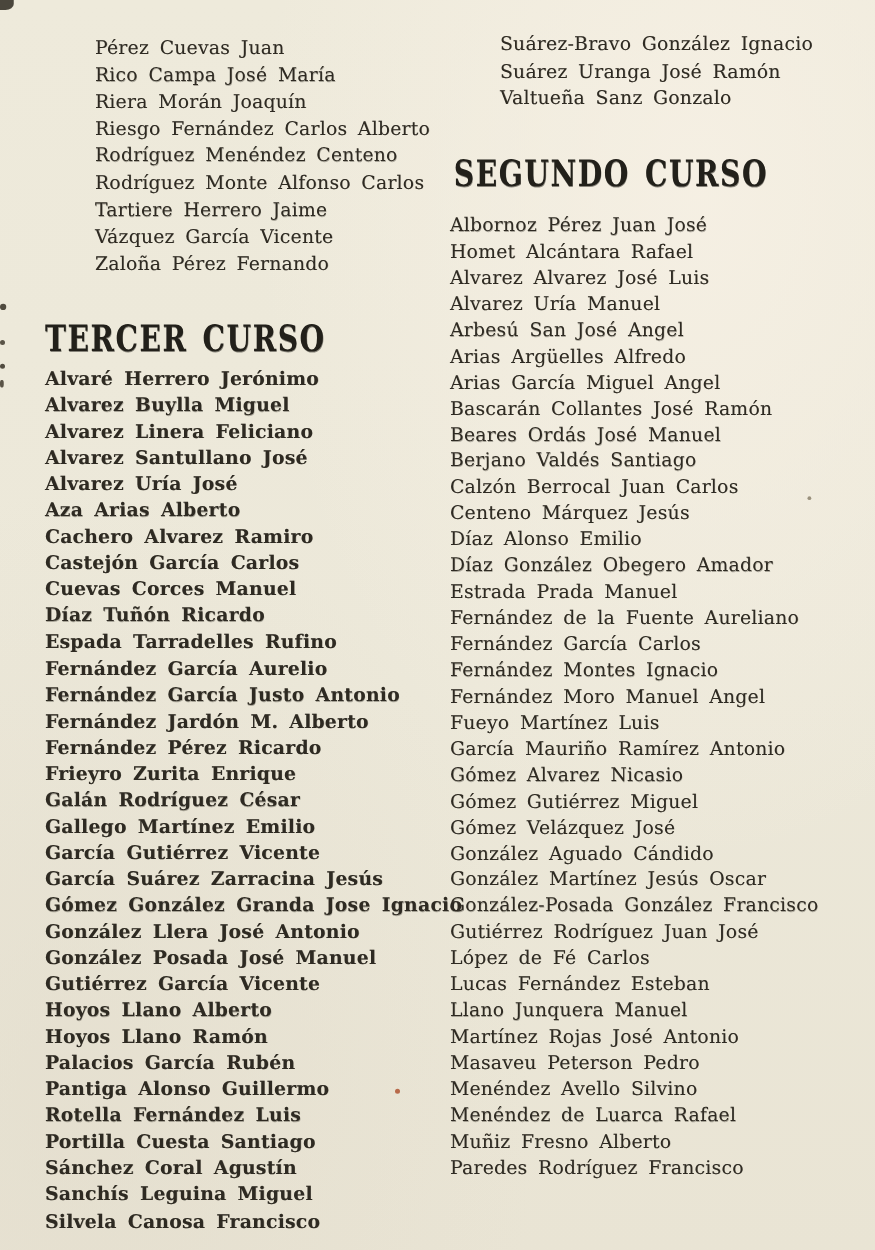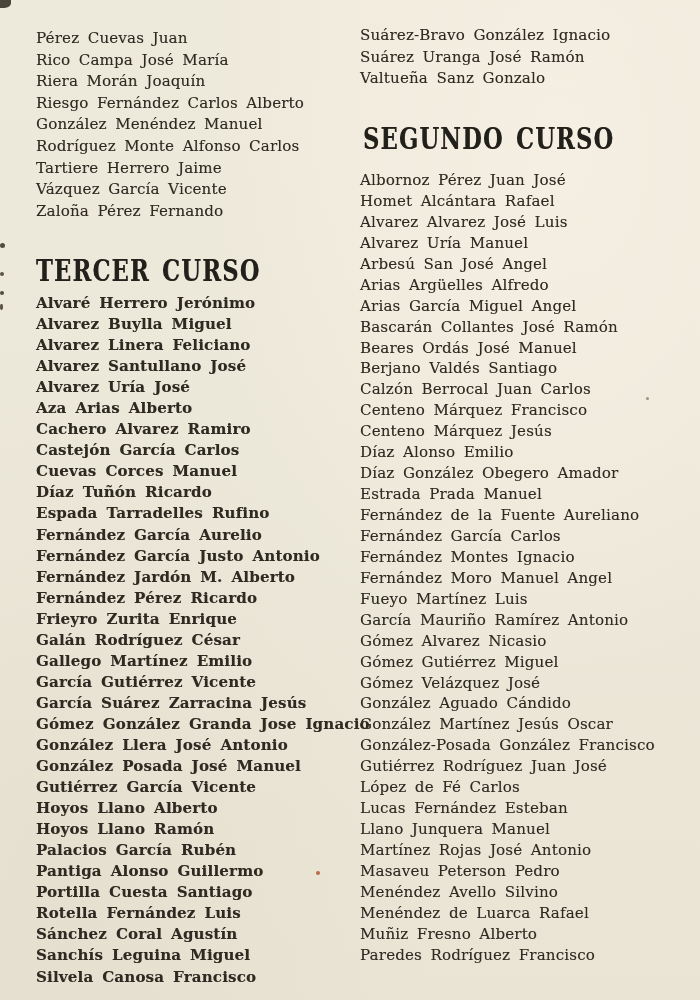--- a/index.html
+++ b/index.html
@@ -28,21 +28,21 @@
     color: #2e2a22;
   }
   .name-line {
     height: 21px;
     text-shadow: 0.3px 0.3px 0 rgba(46,42,34,0.35);
   }
   .list-top-left    { left: 36px;  top: 28px;  line-height: 21.6px; }
   .list-main-left   { left: 36px;  top: 293px; line-height: 21.05px; font-weight: bold; }
   .list-top-right   { left: 360px; top: 25px;  line-height: 21.6px; }
   .list-main-right  { left: 360px; top: 170px; line-height: 20.95px; }
-  .list-top-left .name-line, .list-top-right .name-line { height: 21.6px; }
+  .list-top-left .name-line, .list-top-right .name-line { height: 21.6px; margin-left: 40px; }
   .list-main-left .name-line { height: 21.05px; }
   .list-main-right .name-line { height: 20.95px; }
   .course-heading {
     position: absolute;
     font-weight: bold;
     font-size: 29px;
     letter-spacing: 1.5px;
     word-spacing: 4px;
     color: #22201a;
     transform: scaleX(0.78);
@@ -67,21 +67,21 @@
 </head>
 <body>
 
 <div class="page">
 
   <div class="name-list list-top-left">
       <div class="name-line">Pérez Cuevas Juan</div>
       <div class="name-line">Rico Campa José María</div>
       <div class="name-line">Riera Morán Joaquín</div>
       <div class="name-line">Riesgo Fernández Carlos Alberto</div>
-      <div class="name-line">González Menéndez Manuel</div>
+      <div class="name-line">Rodríguez Menéndez Centeno</div>
       <div class="name-line">Rodríguez Monte Alfonso Carlos</div>
       <div class="name-line">Tartiere Herrero Jaime</div>
       <div class="name-line">Vázquez García Vicente</div>
       <div class="name-line">Zaloña Pérez Fernando</div>
     </div>
 
   <div class="course-heading heading-left">TERCER CURSO</div>
 
   <div class="name-list list-main-left">
       <div class="name-line">Alvaré Herrero Jerónimo</div>
@@ -105,22 +105,22 @@
       <div class="name-line">García Gutiérrez Vicente</div>
       <div class="name-line">García Suárez Zarracina Jesús</div>
       <div class="name-line">Gómez González Granda Jose Ignacio</div>
       <div class="name-line">González Llera José Antonio</div>
       <div class="name-line">González Posada José Manuel</div>
       <div class="name-line">Gutiérrez García Vicente</div>
       <div class="name-line">Hoyos Llano Alberto</div>
       <div class="name-line">Hoyos Llano Ramón</div>
       <div class="name-line">Palacios García Rubén</div>
       <div class="name-line">Pantiga Alonso Guillermo</div>
+      <div class="name-line">Rotella Fernández Luis</div>
       <div class="name-line">Portilla Cuesta Santiago</div>
-      <div class="name-line">Rotella Fernández Luis</div>
       <div class="name-line">Sánchez Coral Agustín</div>
       <div class="name-line">Sanchís Leguina Miguel</div>
       <div class="name-line">Silvela Canosa Francisco</div>
     </div>
 
   <div class="name-list list-top-right">
       <div class="name-line">Suárez-Bravo González Ignacio</div>
       <div class="name-line">Suárez Uranga José Ramón</div>
       <div class="name-line">Valtueña Sanz Gonzalo</div>
     </div>
@@ -132,21 +132,20 @@
       <div class="name-line">Homet Alcántara Rafael</div>
       <div class="name-line">Alvarez Alvarez José Luis</div>
       <div class="name-line">Alvarez Uría Manuel</div>
       <div class="name-line">Arbesú San José Angel</div>
       <div class="name-line">Arias Argüelles Alfredo</div>
       <div class="name-line">Arias García Miguel Angel</div>
       <div class="name-line">Bascarán Collantes José Ramón</div>
       <div class="name-line">Beares Ordás José Manuel</div>
       <div class="name-line">Berjano Valdés Santiago</div>
       <div class="name-line">Calzón Berrocal Juan Carlos</div>
-      <div class="name-line">Centeno Márquez Francisco</div>
       <div class="name-line">Centeno Márquez Jesús</div>
       <div class="name-line">Díaz Alonso Emilio</div>
       <div class="name-line">Díaz González Obegero Amador</div>
       <div class="name-line">Estrada Prada Manuel</div>
       <div class="name-line">Fernández de la Fuente Aureliano</div>
       <div class="name-line">Fernández García Carlos</div>
       <div class="name-line">Fernández Montes Ignacio</div>
       <div class="name-line">Fernández Moro Manuel Angel</div>
       <div class="name-line">Fueyo Martínez Luis</div>
       <div class="name-line">García Mauriño Ramírez Antonio</div>

